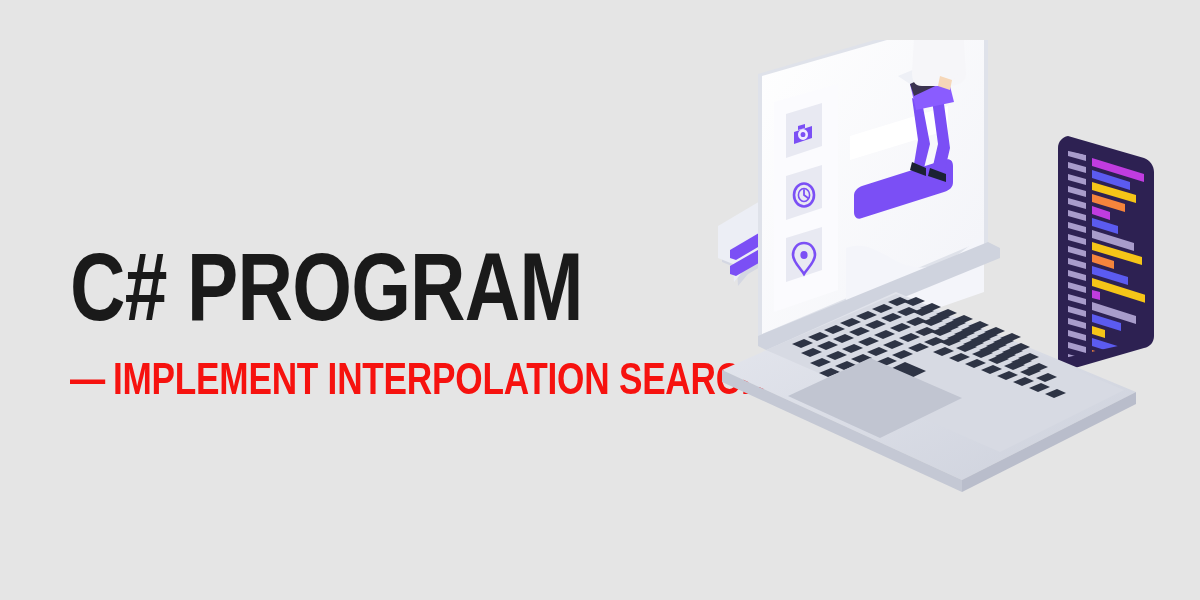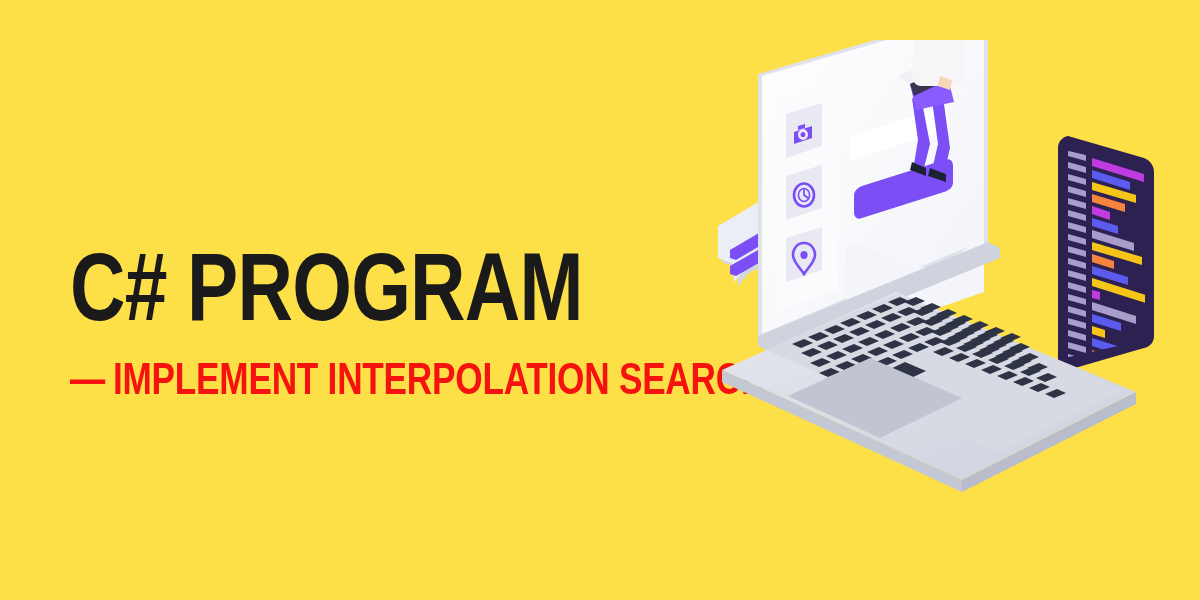--- a/index.html
+++ b/index.html
@@ -8,21 +8,21 @@
     padding: 0;
     background: #ffffff;
   }
   body {
     font-family: "Liberation Sans", sans-serif;
   }
   #banner {
     position: relative;
     width: 1200px;
     height: 600px;
-    background: #fde047;
+    background: #e5e5e5;
     overflow: hidden;
   }
 
   
   #text-block {
     position: absolute;
     left: 70px;
     top: 243px;
     width: 620px;
   }

